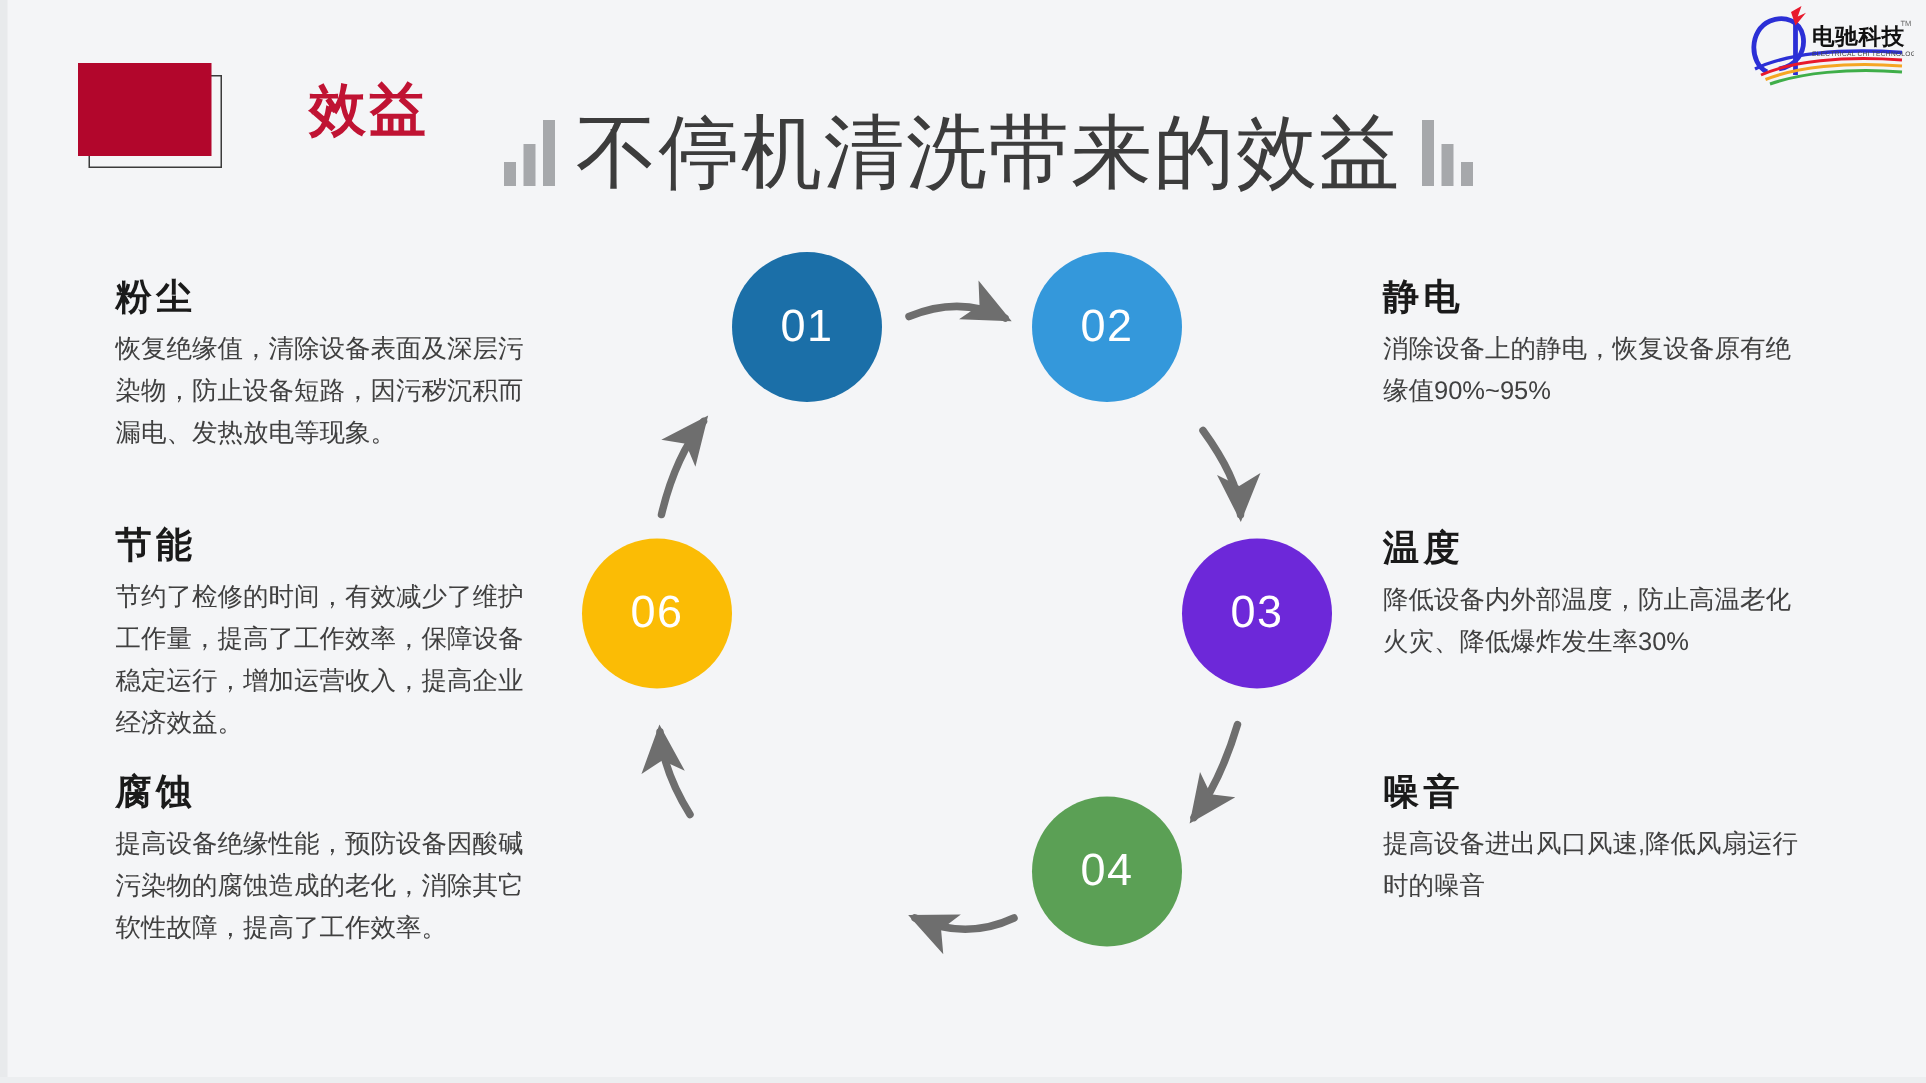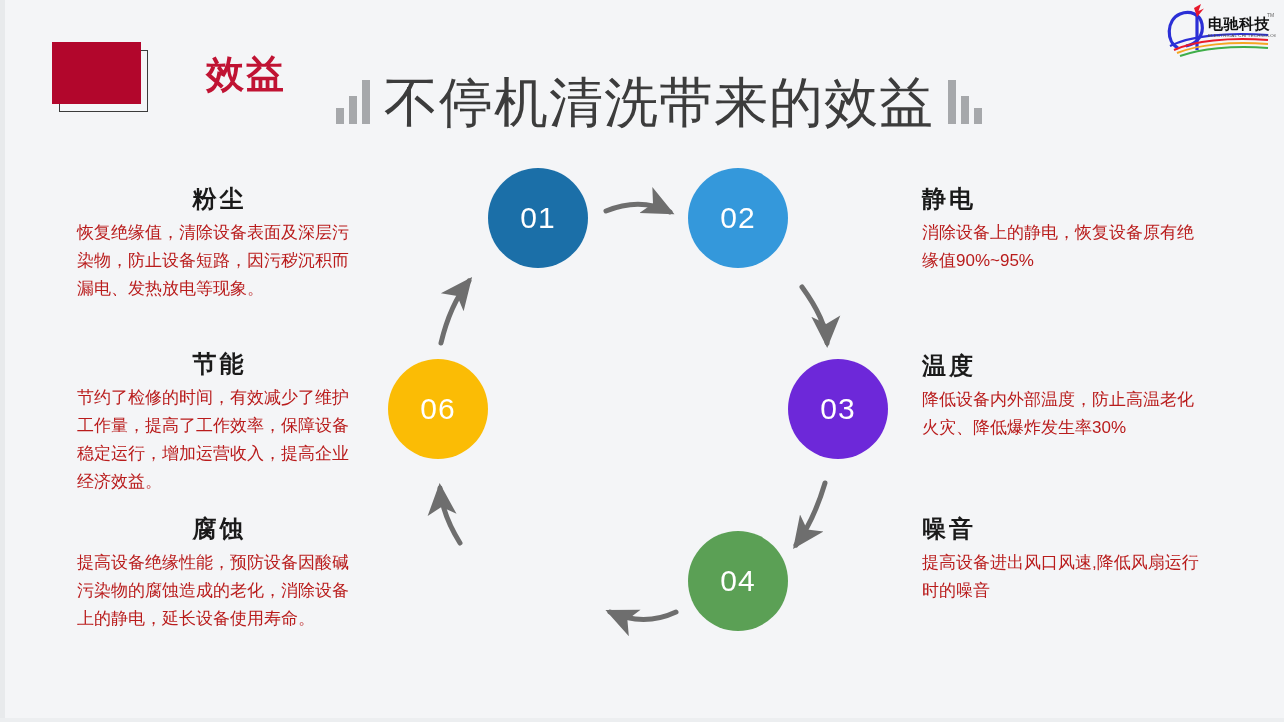--- a/index.html
+++ b/index.html
@@ -131,24 +131,24 @@
   .block { position: absolute; width: 285px; }
   .block.left { text-align: left; }
   .block .head {
     font-size: 24px;
     font-weight: 700;
     color: #1a1a1a;
     letter-spacing: 3px;
     line-height: 32px;
     margin-bottom: 4px;
   }
-  .block.left .head { text-align: center; }
+  .block.left .head { text-align: left; }
   .block .body {
     font-size: 17px;
-    color: #b91c1c;
+    color: #404040;
     line-height: 28px;
     letter-spacing: 0px;
   }
   .block.left .body { text-align: left; }
 </style>
 </head>
 <body>
 
 <div class="slide">
 
@@ -229,21 +229,21 @@
     <div class="body">恢复绝缘值，清除设备表面及深层污染物，防止设备短路，因污秽沉积而漏电、发热放电等现象。</div>
   </div>
 
   <div class="block left" style="left:77px; top:348px;">
     <div class="head">节能</div>
     <div class="body">节约了检修的时间，有效减少了维护工作量，提高了工作效率，保障设备稳定运行，增加运营收入，提高企业经济效益。</div>
   </div>
 
   <div class="block left" style="left:77px; top:513px;">
     <div class="head">腐蚀</div>
-    <div class="body">提高设备绝缘性能，预防设备因酸碱污染物的腐蚀造成的老化，消除设备上的静电，延长设备使用寿命。</div>
+    <div class="body">提高设备绝缘性能，预防设备因酸碱污染物的腐蚀造成的老化，消除其它软性故障，提高了工作效率。</div>
   </div>
 
   <div class="block" style="left:922px; top:183px;">
     <div class="head">静电</div>
     <div class="body">消除设备上的静电，恢复设备原有绝缘值90%~95%</div>
   </div>
 
   <div class="block" style="left:922px; top:350px;">
     <div class="head">温度</div>
     <div class="body">降低设备内外部温度，防止高温老化火灾、降低爆炸发生率30%</div>

